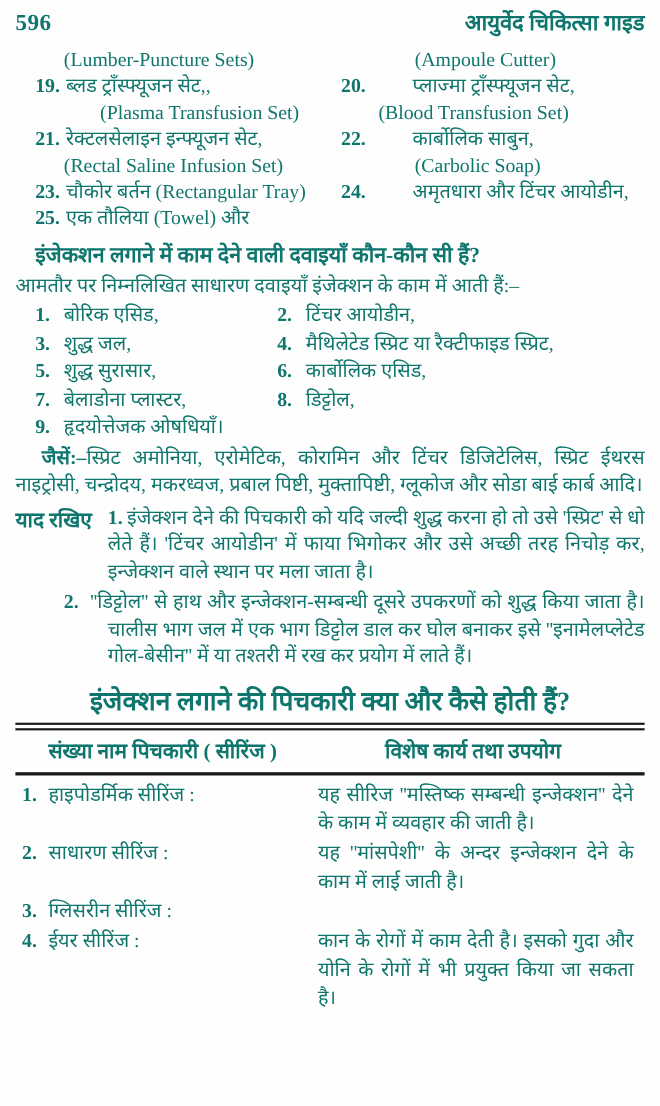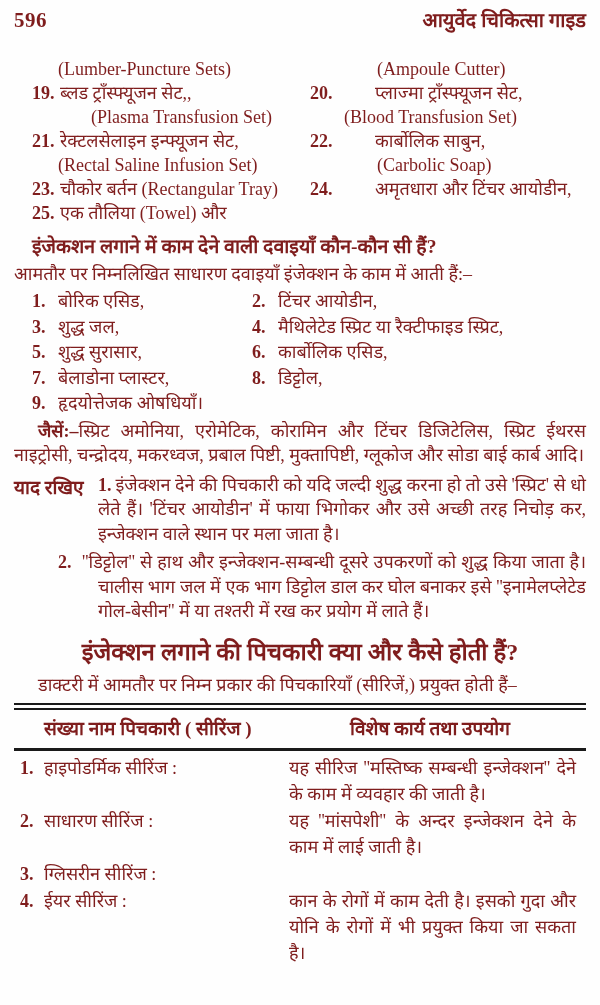--- a/index.html
+++ b/index.html
@@ -1,33 +1,33 @@
 <!DOCTYPE html>
 <html lang="hi"><head>
 <meta charset="utf-8">
 <style>
   html,body{margin:0;padding:0;background:#e8e8e8;}
   .page{
     position:relative;
     width:600px;height:1005px;
     margin:0 auto;
     background:#fefefe;
-    color:#7f1d1d;
+    color:#0f766e;
     font-family:"Liberation Serif","DejaVu Serif",serif;
     font-size:18px;
     overflow:hidden;
     box-sizing:border-box;
     padding:6px 14px 0 14px;
   }
   
   .runhead{display:flex;justify-content:space-between;align-items:baseline;}
   .pageno{font-weight:700;font-size:21px;letter-spacing:.5px;}
   .booktitle{font-weight:700;font-size:20px;}
   
-  .eq{margin-top:24px;}
+  .eq{margin-top:9px;}
   .eq-row{display:grid;grid-template-columns:286px 1fr;line-height:24px;}
   .eq-cell{white-space:nowrap;overflow:hidden;}
   .eq-cell.l{padding-left:18px;}
   .eq-cell.r{padding-left:10px;}
   .eq-cell.l.eng{padding-left:44px;}
   .eq-cell.r.eng{padding-left:77px;}
   .num{display:inline-block;font-weight:700;}
   .eq-cell.l .num{min-width:28px;}
   .eq-cell.r .num{min-width:65px;}
   
@@ -126,21 +126,20 @@
 
   <div class="example"><span class="lbl">जैसें:–</span><span>स्प्रिट अमोनिया, एरोमेटिक, कोरामिन और टिंचर डिजिटेलिस, स्प्रिट ईथरस नाइट्रोसी, चन्द्रोदय, मकरध्वज, प्रबाल पिष्टी, मुक्तापिष्टी, ग्लूकोज और सोडा बाई कार्ब आदि।</span></div>
 
   <div class="remember">
     <span class="rem-label">याद रखिए</span>
     <p class="pt"><span class="num">1.</span><span>इंजेक्शन देने की पिचकारी को यदि जल्दी शुद्ध करना हो तो उसे 'स्प्रिट' से धो लेते हैं। 'टिंचर आयोडीन' में फाया भिगोकर और उसे अच्छी तरह निचोड़ कर, इन्जेक्शन वाले स्थान पर मला जाता है।</span></p>
     <p class="pt second"><span class="num">2.</span><span>''डिट्टोल'' से हाथ और इन्जेक्शन-सम्बन्धी दूसरे उपकरणों को शुद्ध किया जाता है। चालीस भाग जल में एक भाग डिट्टोल डाल कर घोल बनाकर इसे ''इनामेलप्लेटेड गोल-बेसीन'' में या तश्तरी में रख कर प्रयोग में लाते हैं।</span></p>
   </div>
 
   <div class="h-center">इंजेक्शन लगाने की पिचकारी क्या और कैसे होती हैं?</div>
-  <div class="intro2">डाक्टरी में आमतौर पर निम्न प्रकार की पिचकारियाँ (सीरिजें,) प्रयुक्त होती हैं–</div>
 
   <div class="rule-dbl"></div>
   <div class="thead">
     <div class="c1">संख्या नाम पिचकारी ( सीरिंज )</div>
     <div class="c2">विशेष कार्य तथा उपयोग</div>
   </div>
   <div class="rule-thick"></div>
 
   <div>
     <div class="trow">

